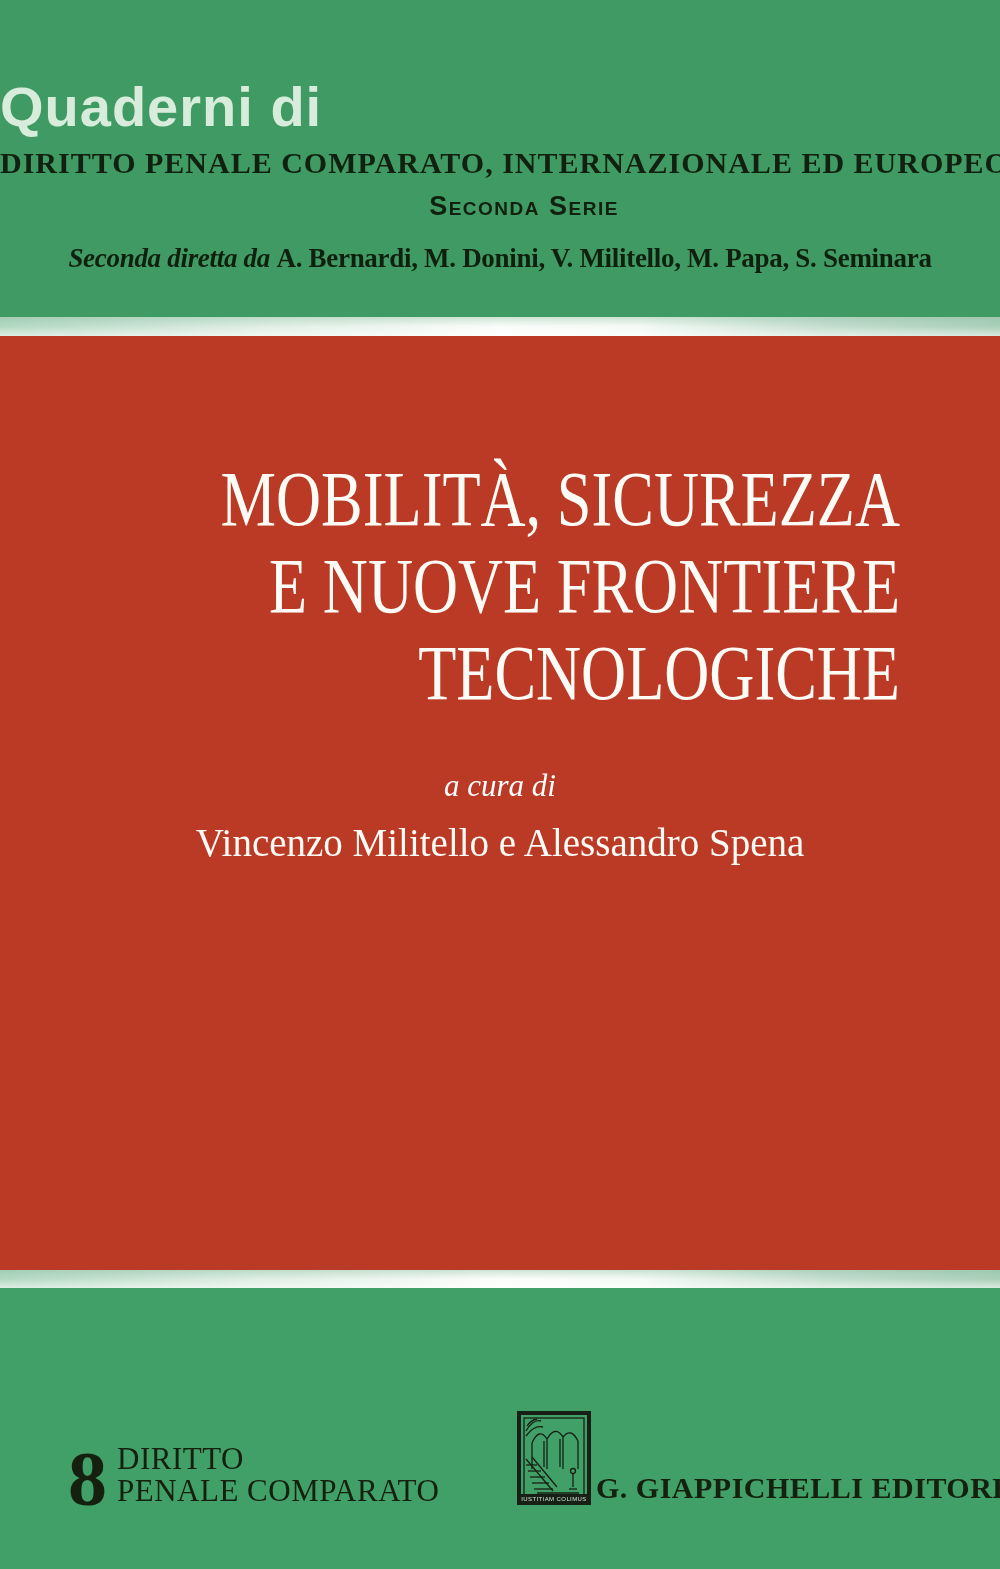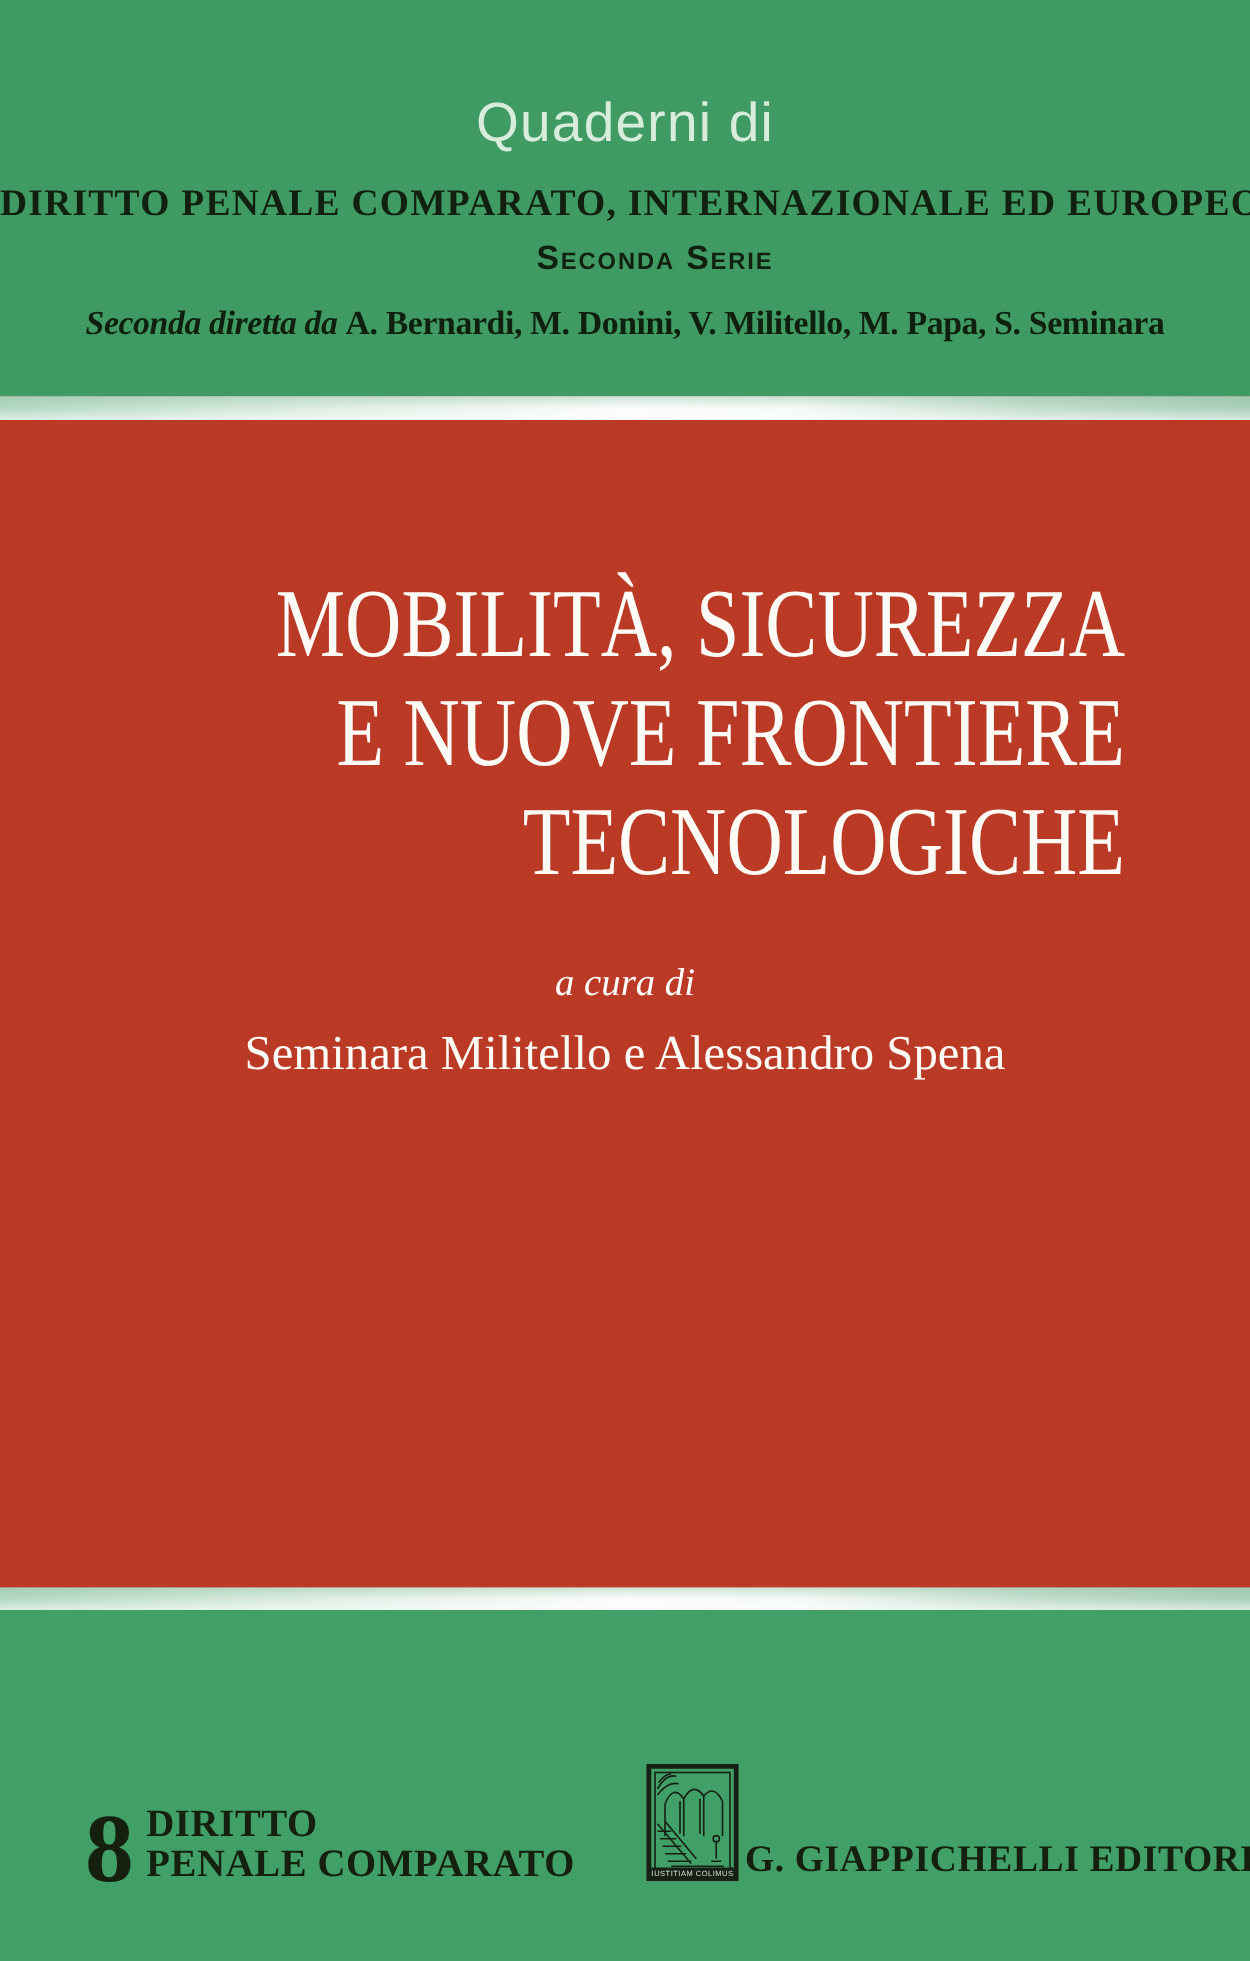--- a/index.html
+++ b/index.html
@@ -15,23 +15,23 @@
       linear-gradient(to bottom, rgba(140,190,160,.40), rgba(255,255,255,0) 50%, rgba(255,255,255,.55)),
       linear-gradient(to right, #b3d8c2 0%, #dfeee4 26%, #fbfdfb 50%, #f4faf6 64%, #c5decf 82%, #aacfb9 100%);
   }
   .band-top{top:317px;}
   .band-bottom{top:1270px;height:18px;}
   .sec-mid{position:absolute;left:0;top:336px;width:100%;height:934px;background:#ba3a26;}
   .sec-bottom{position:absolute;left:0;top:1288px;width:100%;height:281px;background:#41a067;}
 
   
   .quaderni{
-    position:absolute;left:0;top:74px;width:100%;text-align:center;
-    font-family:"Liberation Sans",sans-serif;font-weight:normal;
-    font-size:44px;letter-spacing:1px;color:#d8ecdc;
+    position:absolute;left:0;top:74px;width:100%;
+    font-family:"Liberation Sans",sans-serif;font-weight:bold;
+    font-size:56px;letter-spacing:1px;color:#d8ecdc;
   }
   .series-line{
     position:absolute;left:0;top:146px;width:100%;text-align:center;white-space:nowrap;
     font-family:Liberation Serif, serif;font-weight:bold;
     font-size:30px;letter-spacing:1px;color:#12200f;
   }
   .seconda{
     position:absolute;left:0;top:191px;width:100%;text-align:center;
     font-family:"Liberation Sans",sans-serif;font-weight:bold;font-variant:small-caps;
     font-size:27px;letter-spacing:1.5px;color:#12200f;padding-left:24px;
@@ -70,21 +70,21 @@
     position:absolute;left:91px;top:64px;
     font-family:"Liberation Sans",sans-serif;font-weight:bold;font-size:30px;line-height:30px;
     letter-spacing:-1px;color:#15200f;transform:scaleX(0.9);transform-origin:left top;
   }
   .volume-num{
     position:absolute;left:68px;top:1440px;
     font-weight:bold;font-size:78px;line-height:78px;color:#15200f;
   }
   .volume-series{
     position:absolute;left:117px;top:1443px;
-    font-weight:bold;font-size:31px;line-height:32px;letter-spacing:0.5px;color:#15200f;
+    font-weight:normal;font-size:31px;line-height:32px;letter-spacing:0.5px;color:#15200f;
     white-space:nowrap;
   }
   .emblem{position:absolute;left:517px;top:1411px;width:74px;height:94px;}
   .publisher{
     position:absolute;left:596px;top:1471px;
     font-weight:bold;font-size:30px;letter-spacing:0.5px;color:#15200f;white-space:nowrap;
   }
 </style>
 </head>
 <body>
@@ -100,21 +100,21 @@
 
   <div class="band band-top"></div>
 
   <div class="sec-mid"></div>
   <div class="title">
     <span class="tline">MOBILITÀ, SICUREZZA</span>
     <span class="tline">E NUOVE FRONTIERE</span>
     <span class="tline">TECNOLOGICHE</span>
   </div>
   <div class="acura">a cura di</div>
-  <div class="editors">Seminara Militello e Alessandro Spena</div>
+  <div class="editors">Vincenzo Militello e Alessandro Spena</div>
 
   <div class="band band-bottom"></div>
 
   <div class="sec-bottom"></div>
 
 
   <div class="volume-num">8</div>
   <div class="volume-series">
     <span>DIRITTO</span><br>
     <span>PENALE COMPARATO</span>

